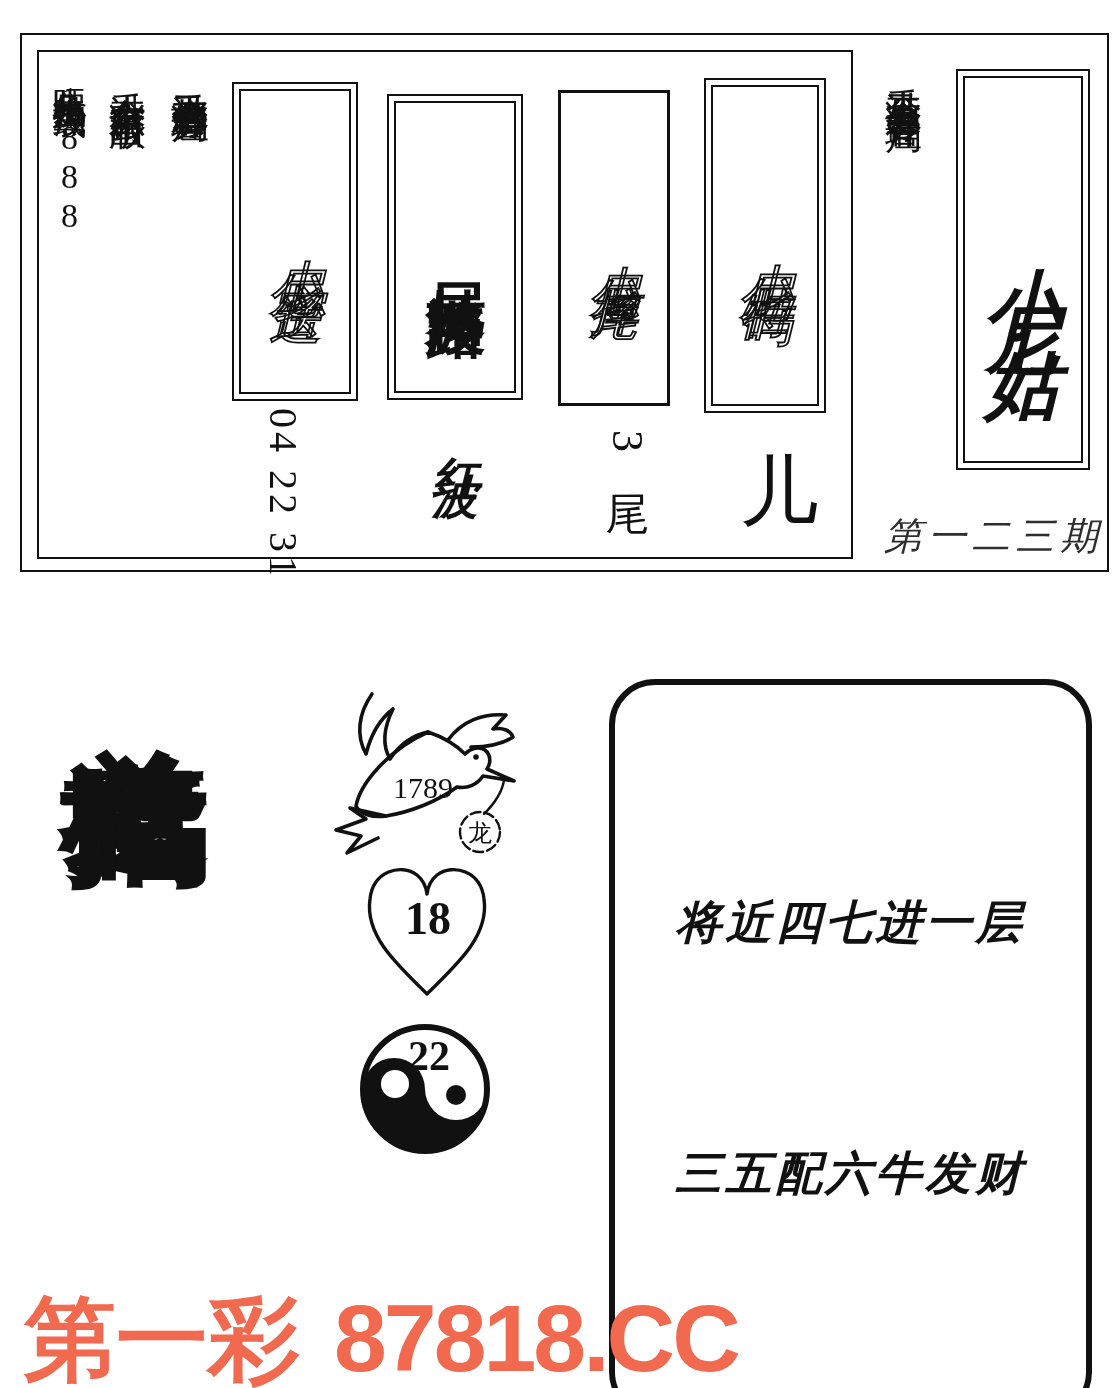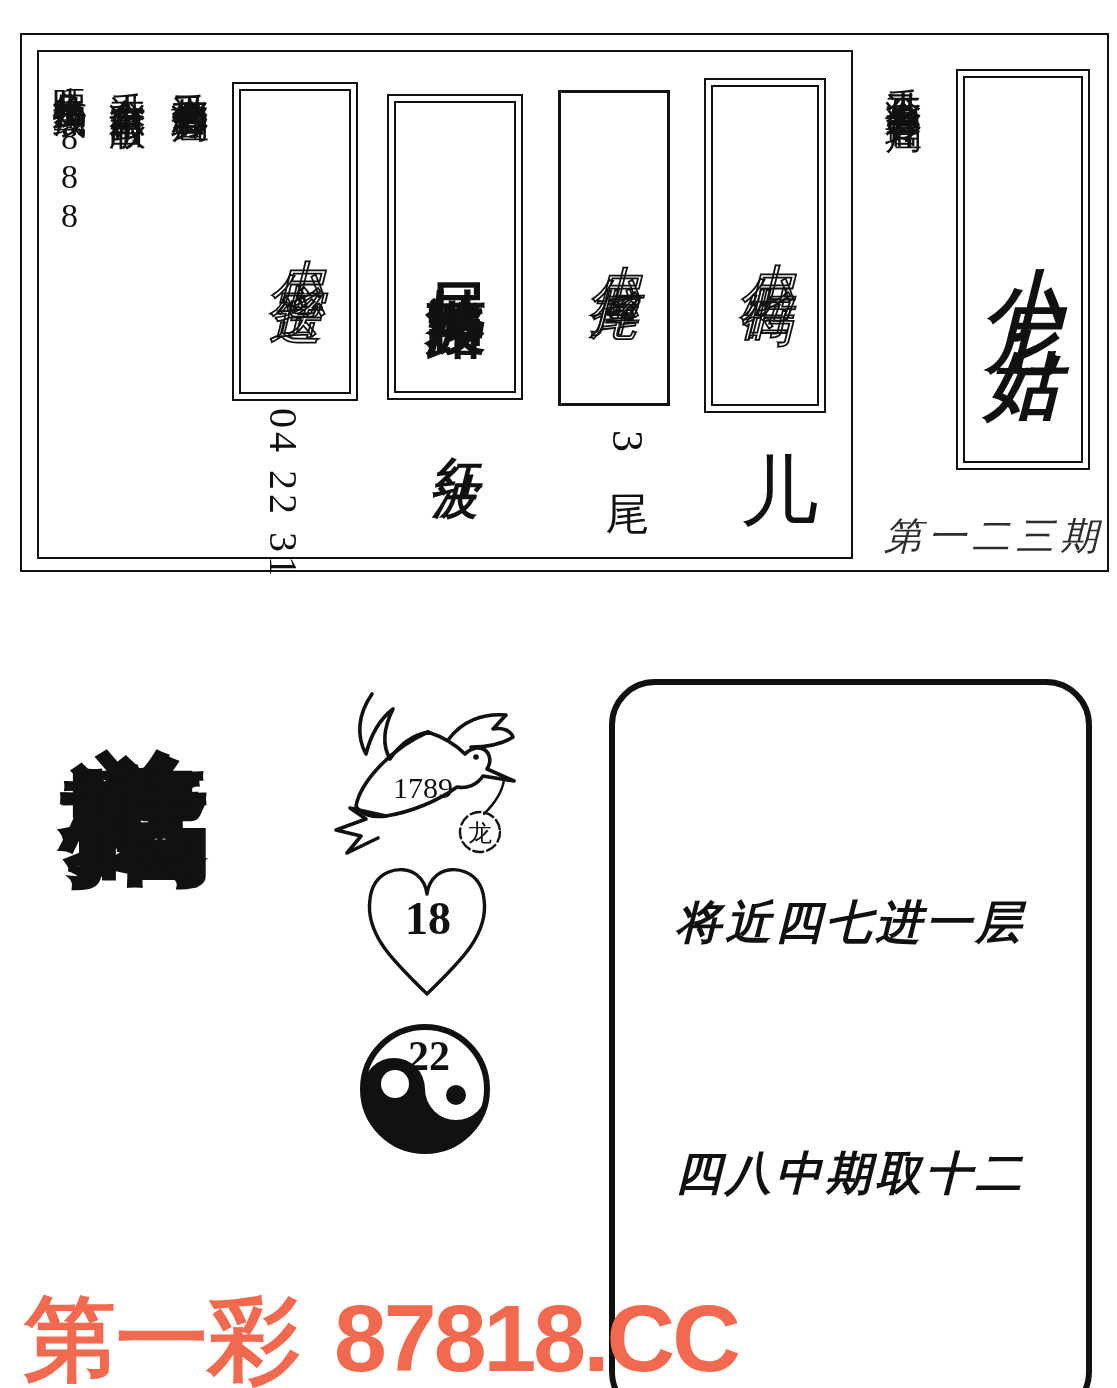--- a/index.html
+++ b/index.html
@@ -110,21 +110,21 @@
   <svg class="abs" style="left:357px;top:1022px;" width="136" height="136" viewBox="0 0 136 136">
     <circle cx="68" cy="67" r="62" fill="#fff" stroke="#111" stroke-width="6"></circle>
     <path fill="#111" d="M6,67 A62,62 0 0 0 130,67 A31,31 0 0 1 68,67 A31,31 0 0 0 6,67 Z"></path>
     <circle cx="38" cy="62" r="14" fill="#fff"></circle>
     <circle cx="99" cy="73" r="10" fill="#111"></circle>
     <text x="72" y="48" text-anchor="middle" font-size="42" font-weight="bold" font-family="Liberation Serif, DejaVu Serif, serif" fill="#111">22</text>
   </svg>
 
   <div class="abs verse-box">
     <div class="verse-line">将近四七进一层</div>
-    <div class="verse-line">四八中期取十二</div>
+    <div class="verse-line">三五配六牛发财</div>
   </div>
 
   <div class="abs red-line">
     <span class="red-brand" style="color:#f1694e;">第一彩</span>
     <span class="red-site" style="color:#f1694e;">87818.CC</span>
   </div>
 
 </div>
 
 </body></html>

